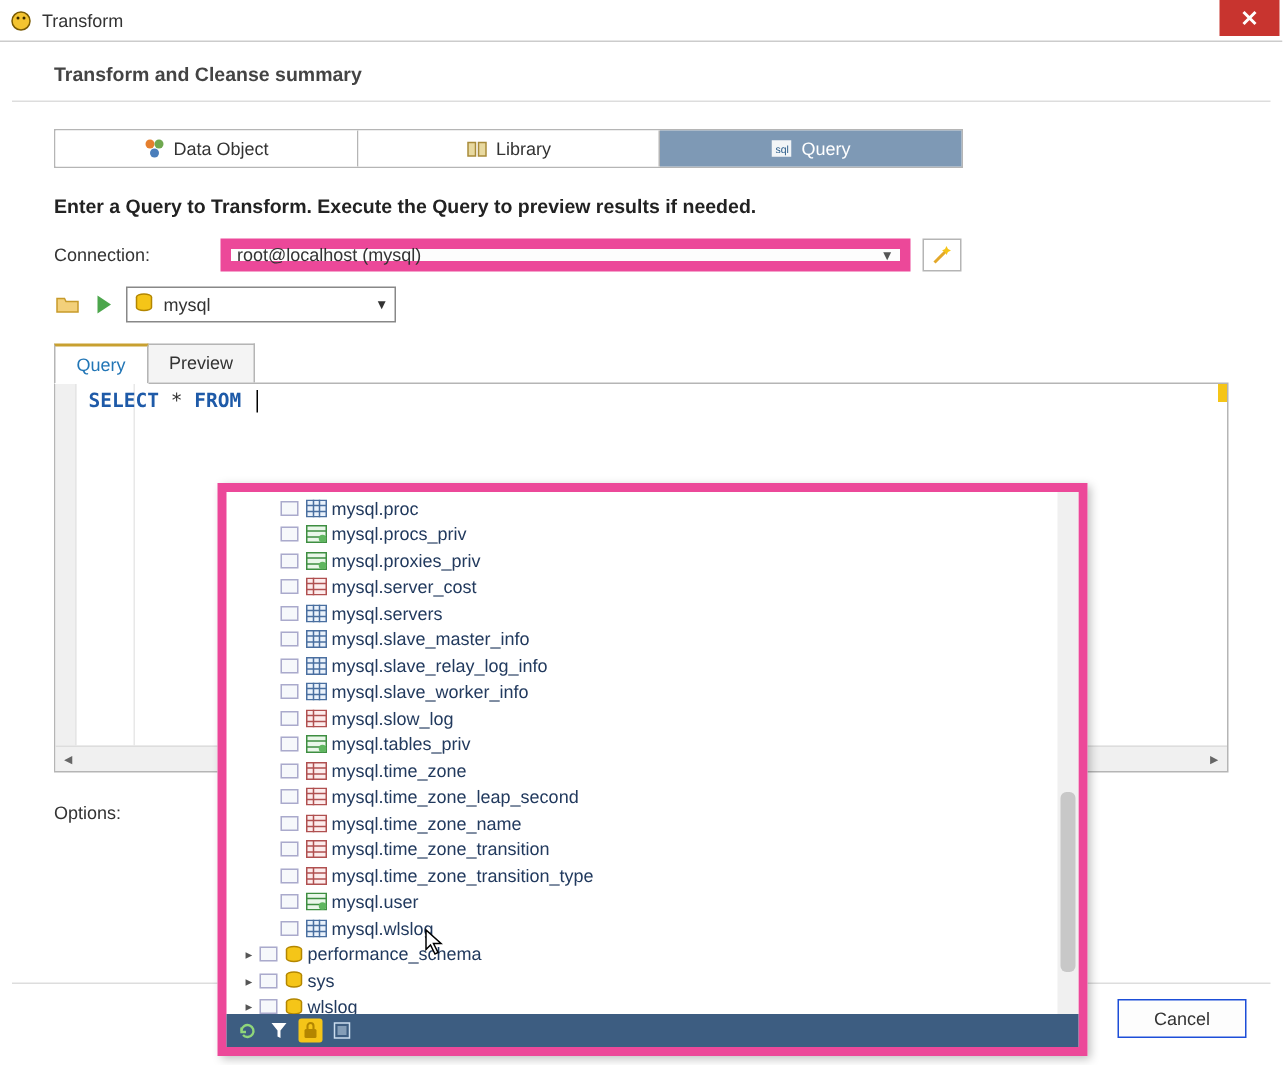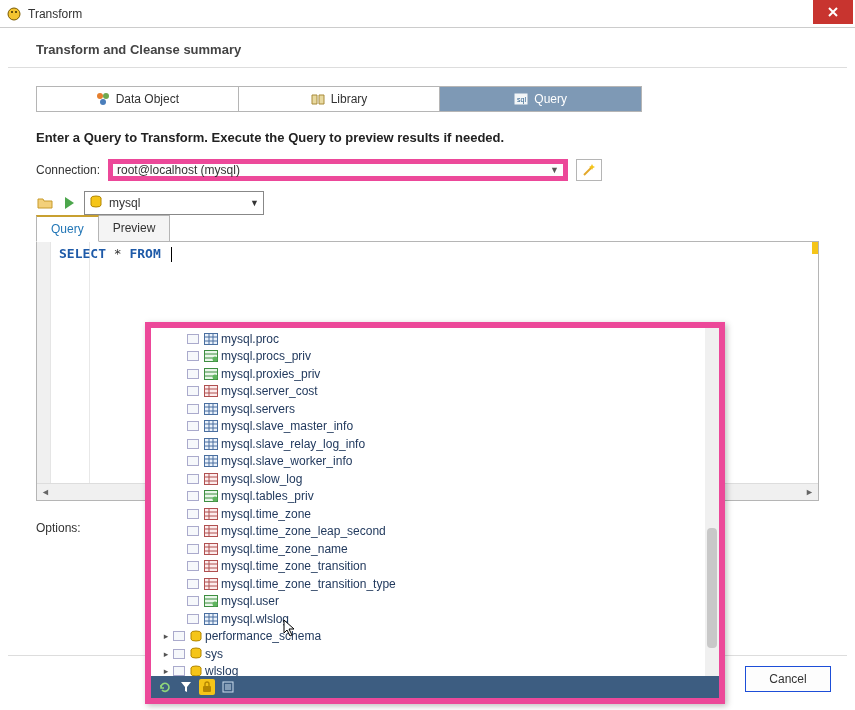--- a/index.html
+++ b/index.html
@@ -19,25 +19,25 @@
 .tabs-row { display: flex; border: 1px solid #b5b5b5; width: 606px; height: 26px; margin-bottom: 18px; }
 .tab-btn { flex: 1; display: flex; align-items: center; justify-content: center; gap: 6px; border-right: 1px solid #b5b5b5; background: #fff; cursor: pointer; font-size: 12px; }
 .tab-btn:last-child { border-right: none; }
 .tab-btn.selected { background: #7e99b5; color: #fff; }
 .tab-icon { width: 14px; height: 14px; display: inline-block; }
 
 .instruction { font-size: 13px; font-weight: 700; color: #222; margin-bottom: 14px; }
 
 .conn-row { display: flex; align-items: center; gap: 8px; margin-bottom: 10px; }
 .conn-label { font-size: 12px; width: 64px; }
-.conn-select { flex: 0 0 460px; height: 22px; border: 5px solid #ec4899; padding: 0 4px; display: flex; align-items: center; justify-content: space-between; background: #fdfdfd; }
+.conn-select { flex: 0 0 460px; height: 22px; border: 7px solid #ec4899; padding: 0 4px; display: flex; align-items: center; justify-content: space-between; background: #fdfdfd; margin-left: 39px; }
 .conn-select .dd { font-size: 9px; color: #555; }
 .wand-btn { width: 26px; height: 22px; border: 1px solid #b5b5b5; display: flex; align-items: center; justify-content: center; cursor: pointer; }
 
-.toolbar-row { display: flex; align-items: center; gap: 6px; }
+.toolbar-row { display: flex; align-items: center; gap: 6px; margin-bottom: 14px; }
 .tb-icon { width: 18px; height: 18px; display: flex; align-items: center; justify-content: center; cursor: pointer; }
 .db-select { width: 180px; height: 24px; border: 1px solid #888; display: flex; align-items: center; padding: 0 4px; gap: 6px; justify-content: flex-start; }
 .db-select .dd { margin-left: auto; font-size: 9px; }
 
 .inner-tabs { display: flex; margin-bottom: 0; }
 .inner-tab { padding: 5px 14px; border: 1px solid #b5b5b5; border-bottom: none; background: #f4f4f4; font-size: 12px; cursor: pointer; }
 .inner-tab.active { background: #fff; color: #2276b6; border-bottom: 1px solid #fff; position: relative; z-index: 2; border-top: 2px solid #c8a030; }
 .inner-tab + .inner-tab { margin-left: -1px; }
 
 .editor-wrap { border: 1px solid #b5b5b5; border-top: 1px solid #b5b5b5; margin-top: -1px; height: 260px; position: relative; background: #fff; }

